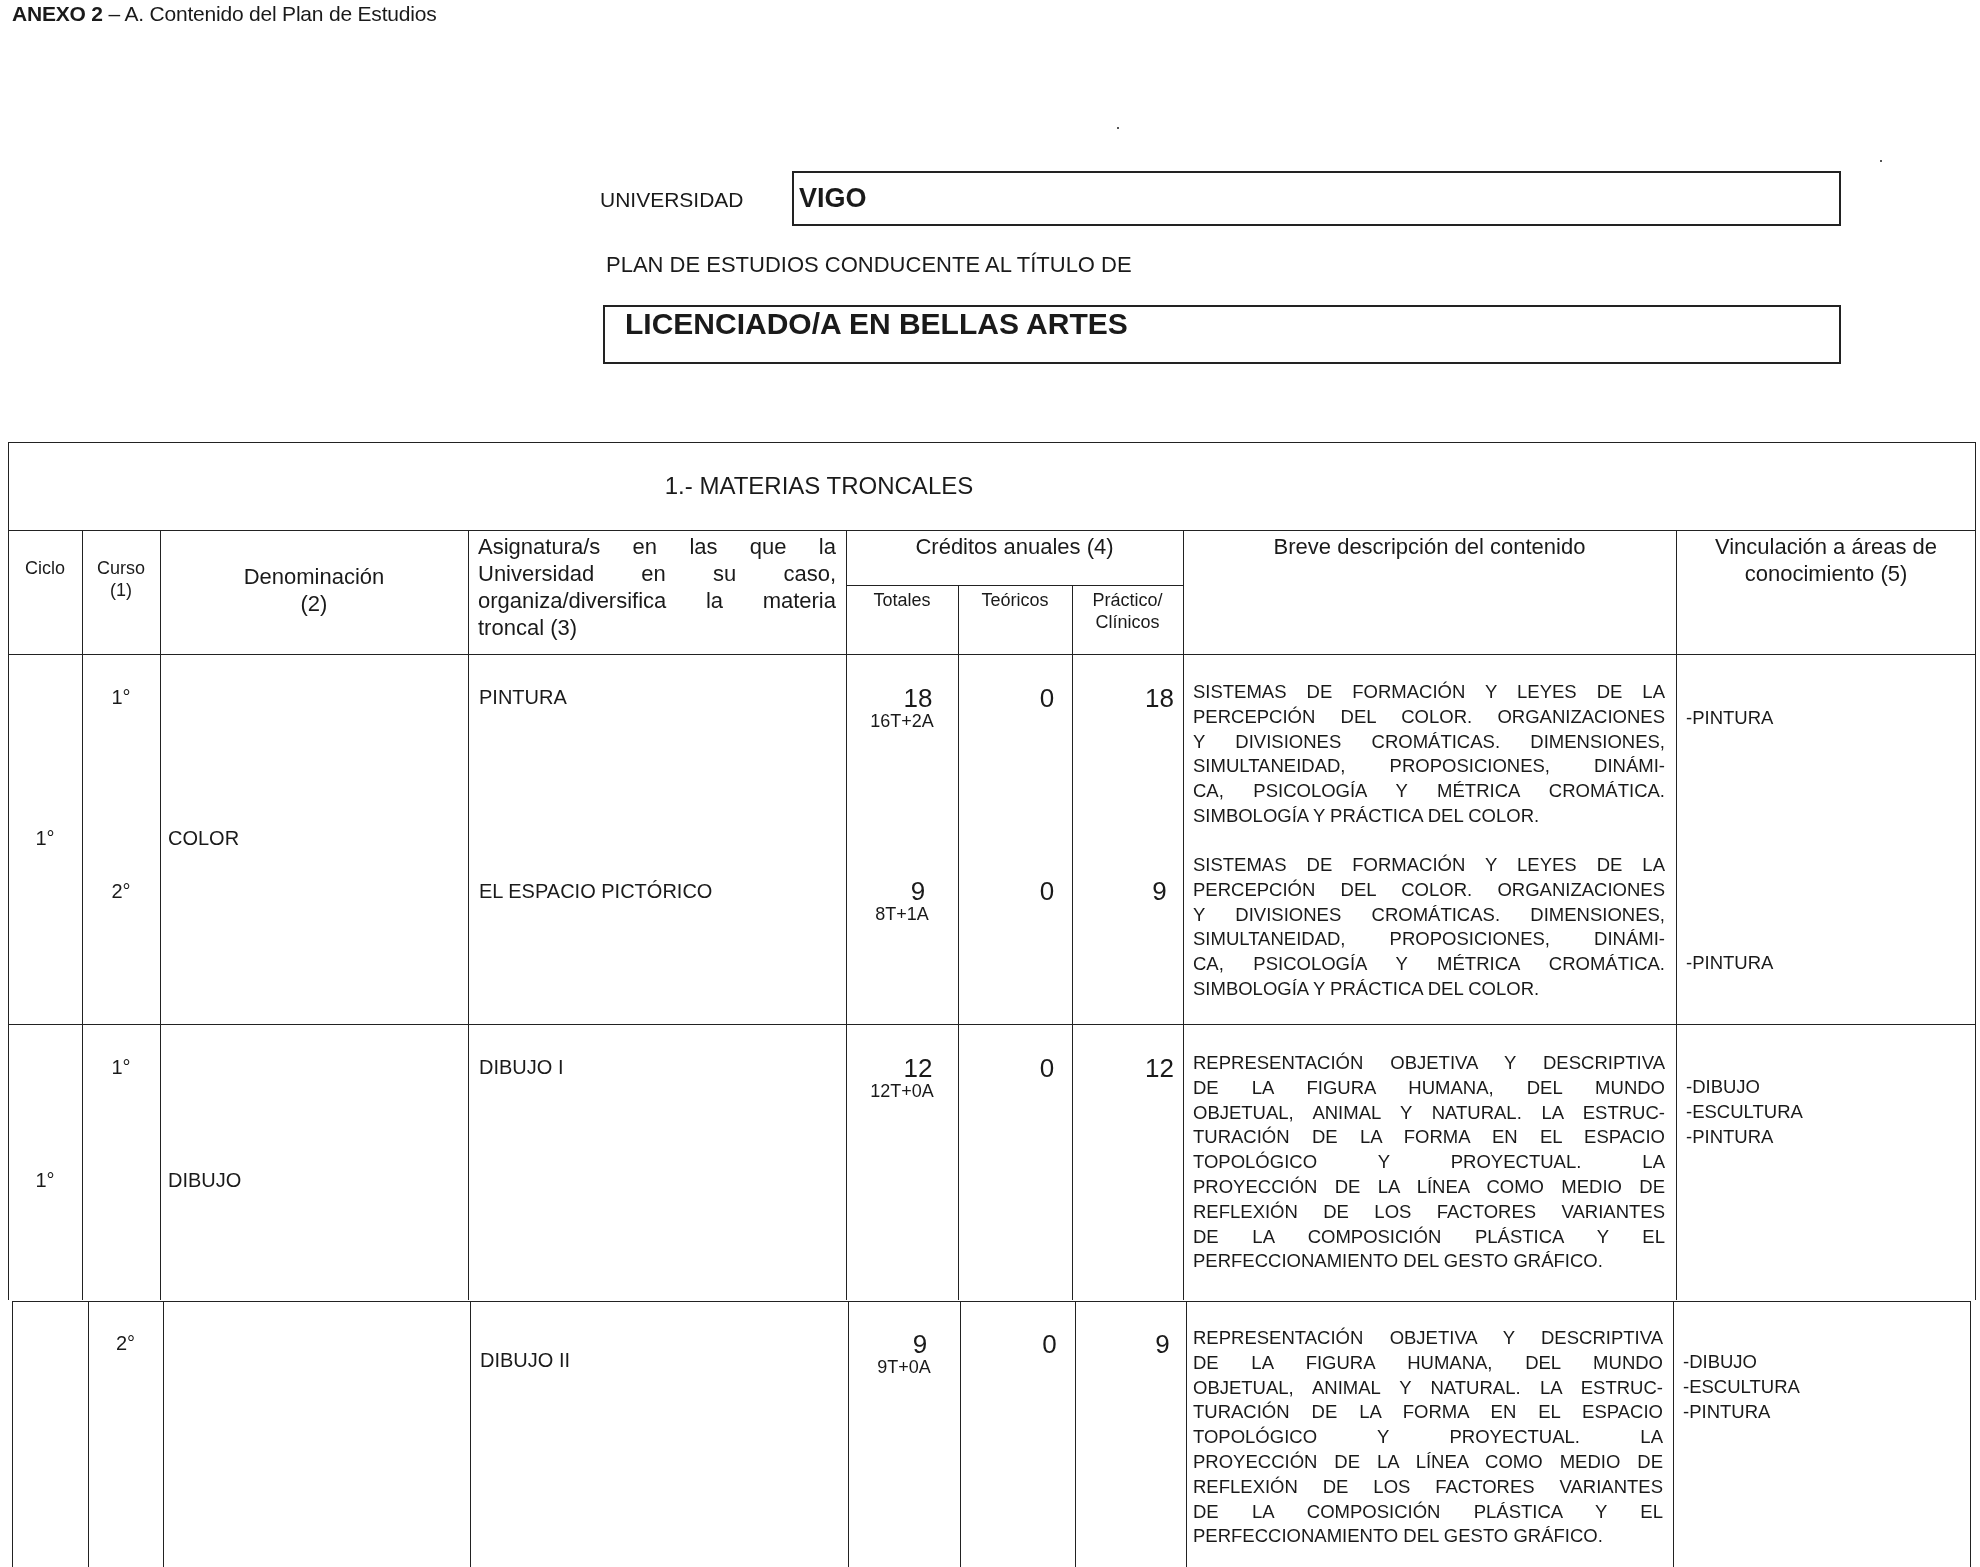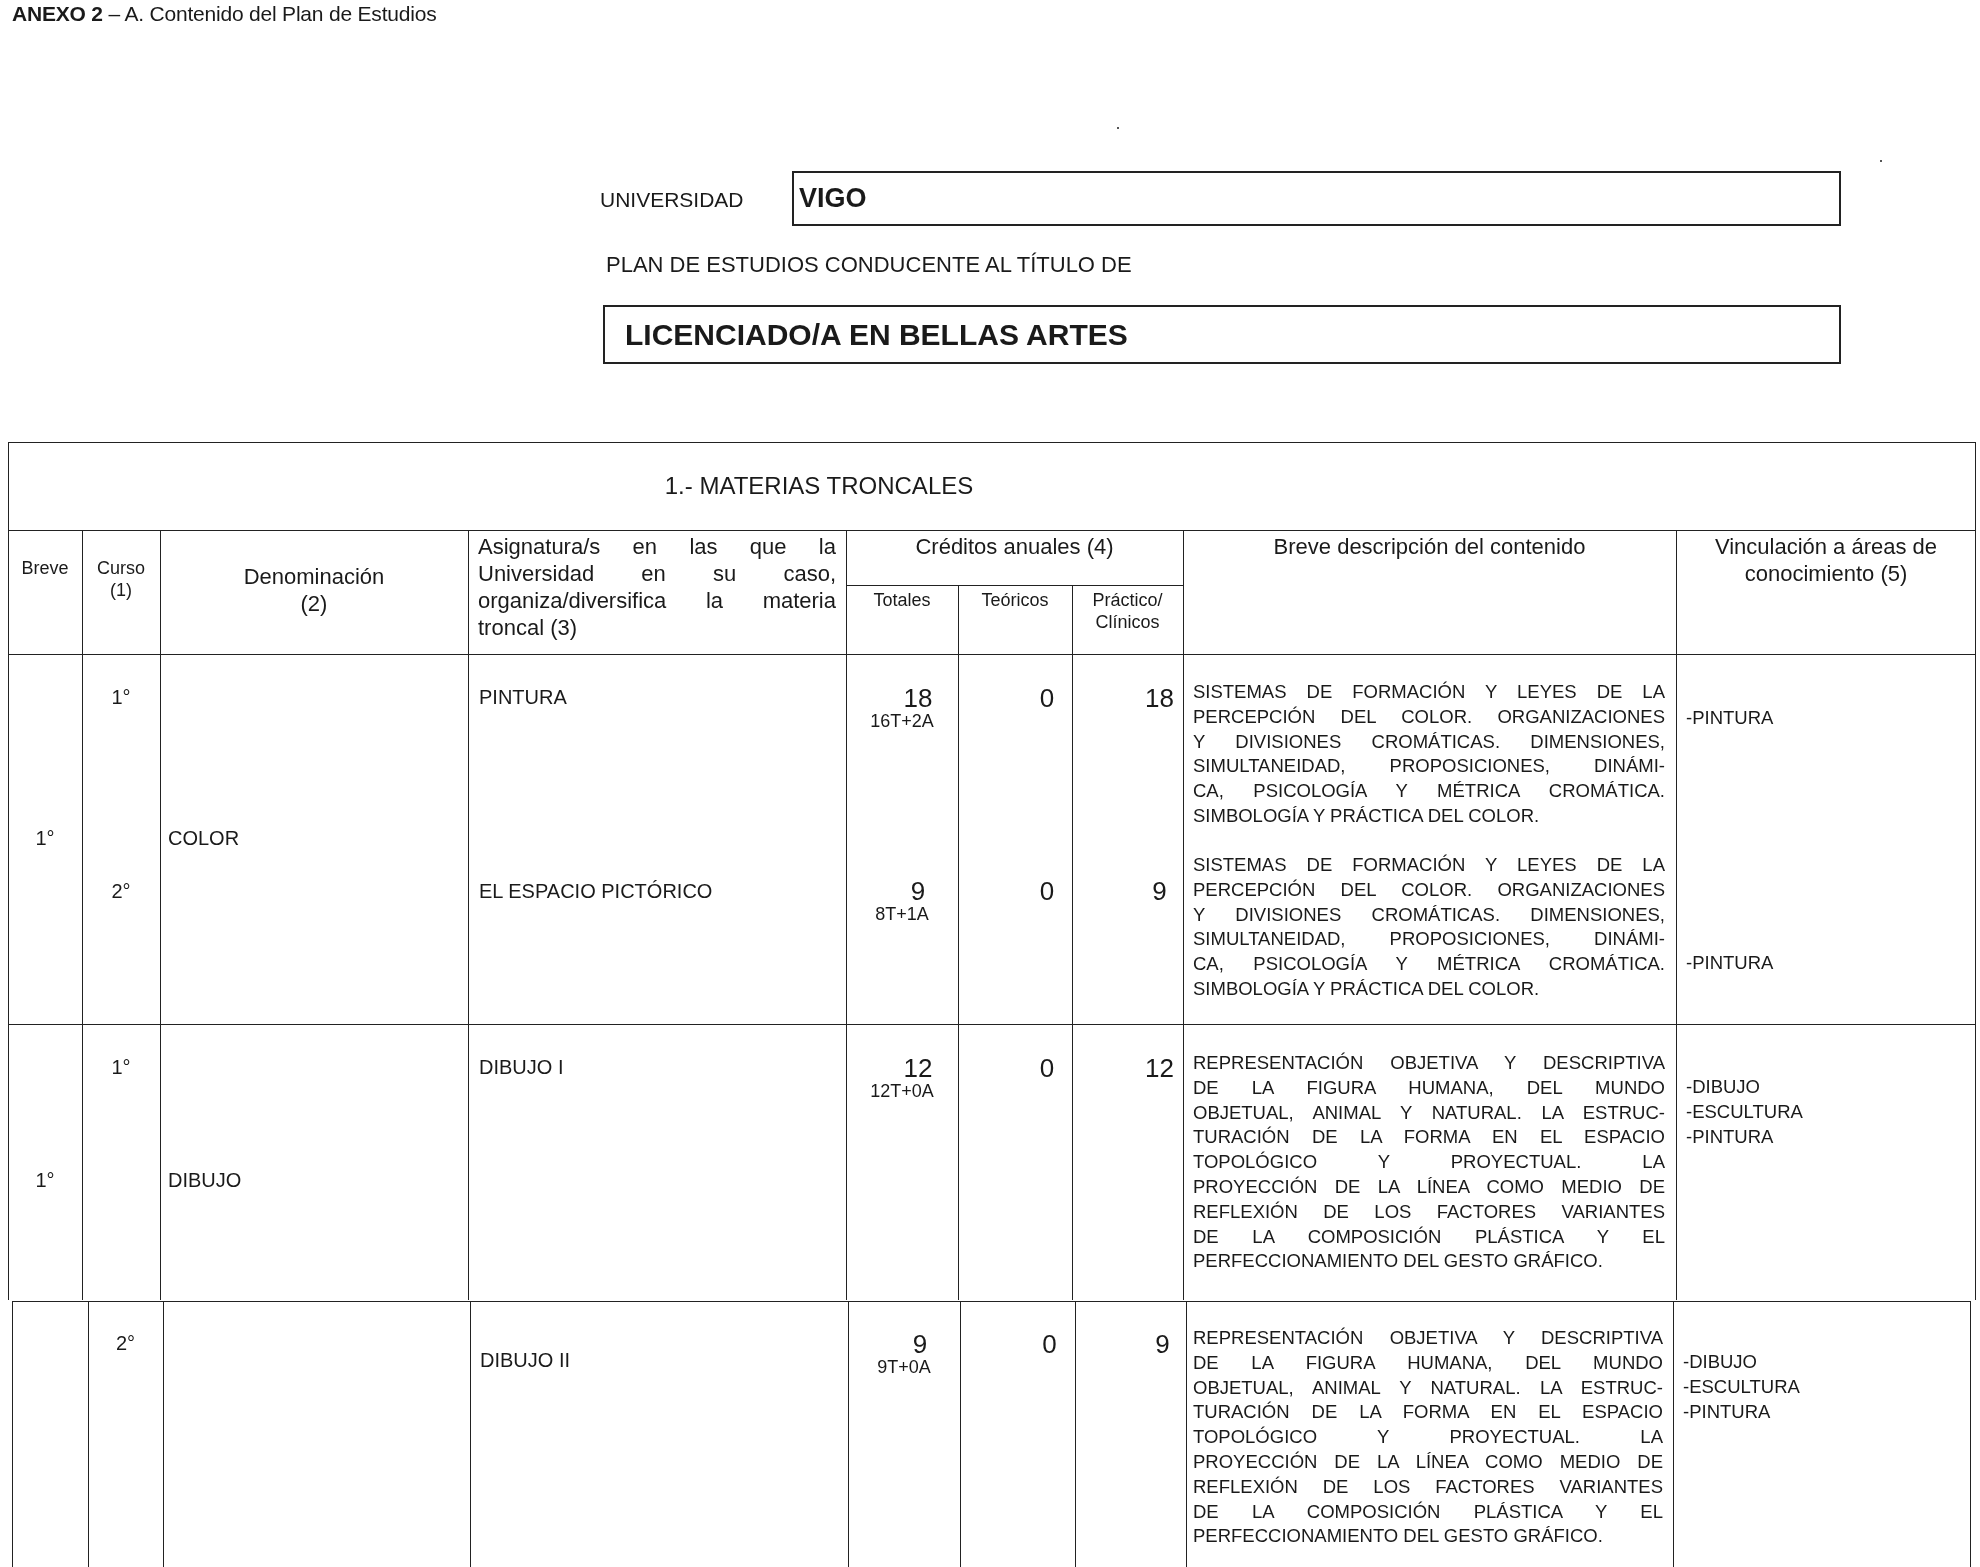--- a/index.html
+++ b/index.html
@@ -15,21 +15,21 @@
   .univ-box {
     left: 792px; top: 171px; width: 1049px; height: 55px;
     border: 2px solid #222; box-sizing: border-box;
     padding-left: 5px; display: flex; align-items: center;
     font-size: 27px; font-weight: bold;
   }
   .plan-label { left: 606px; top: 252px; font-size: 22px; }
   .title-box {
     left: 603px; top: 305px; width: 1238px; height: 59px;
     border: 2px solid #222; box-sizing: border-box;
-    padding-left: 20px; display: flex; align-items: center;
+    padding-left: 20px; display: flex; align-items: flex-start;
     font-size: 30px; font-weight: bold;
   }
   .dot { width: 2px; height: 2px; background: #555; }
 
   
   .tbl { position: absolute; border: 1.6px solid #222; box-sizing: border-box; }
   .hline { position: absolute; height: 0; border-top: 1.6px solid #222; }
   .vline { position: absolute; width: 0; border-left: 1.4px solid #222; }
   .cell { position: absolute; font-size: 20px; line-height: 24px; }
   .center { text-align: center; }
@@ -72,21 +72,21 @@
 <div class="vline" style="left:160px;top:530px;height:770px;"></div>
 <div class="vline" style="left:468px;top:530px;height:770px;"></div>
 <div class="vline" style="left:846px;top:530px;height:770px;"></div>
 <div class="vline" style="left:958px;top:585px;height:715px;"></div>
 <div class="vline" style="left:1072px;top:585px;height:715px;"></div>
 <div class="vline" style="left:1183px;top:530px;height:770px;"></div>
 <div class="vline" style="left:1676px;top:530px;height:770px;"></div>
 <div class="hline" style="left:846px;top:585px;width:337px;"></div>
 <div class="hline" style="left:8px;top:654px;width:1968px;"></div>
 
-<div class="cell center hdr-small" style="left:8px;top:557px;width:74px;">Breve</div>
+<div class="cell center hdr-small" style="left:8px;top:557px;width:74px;">Ciclo</div>
 <div class="cell center hdr-small" style="left:82px;top:557px;width:78px;">
   <div>Curso</div>
   <div>(1)</div>
 </div>
 <div class="cell center hdr" style="left:160px;top:563px;width:308px;">
   <div>Denominación</div>
   <div>(2)</div>
 </div>
 <div class="cell hdr" style="left:478px;top:533px;width:358px;">
   <div class="just">Asignatura/s en las que la</div>

